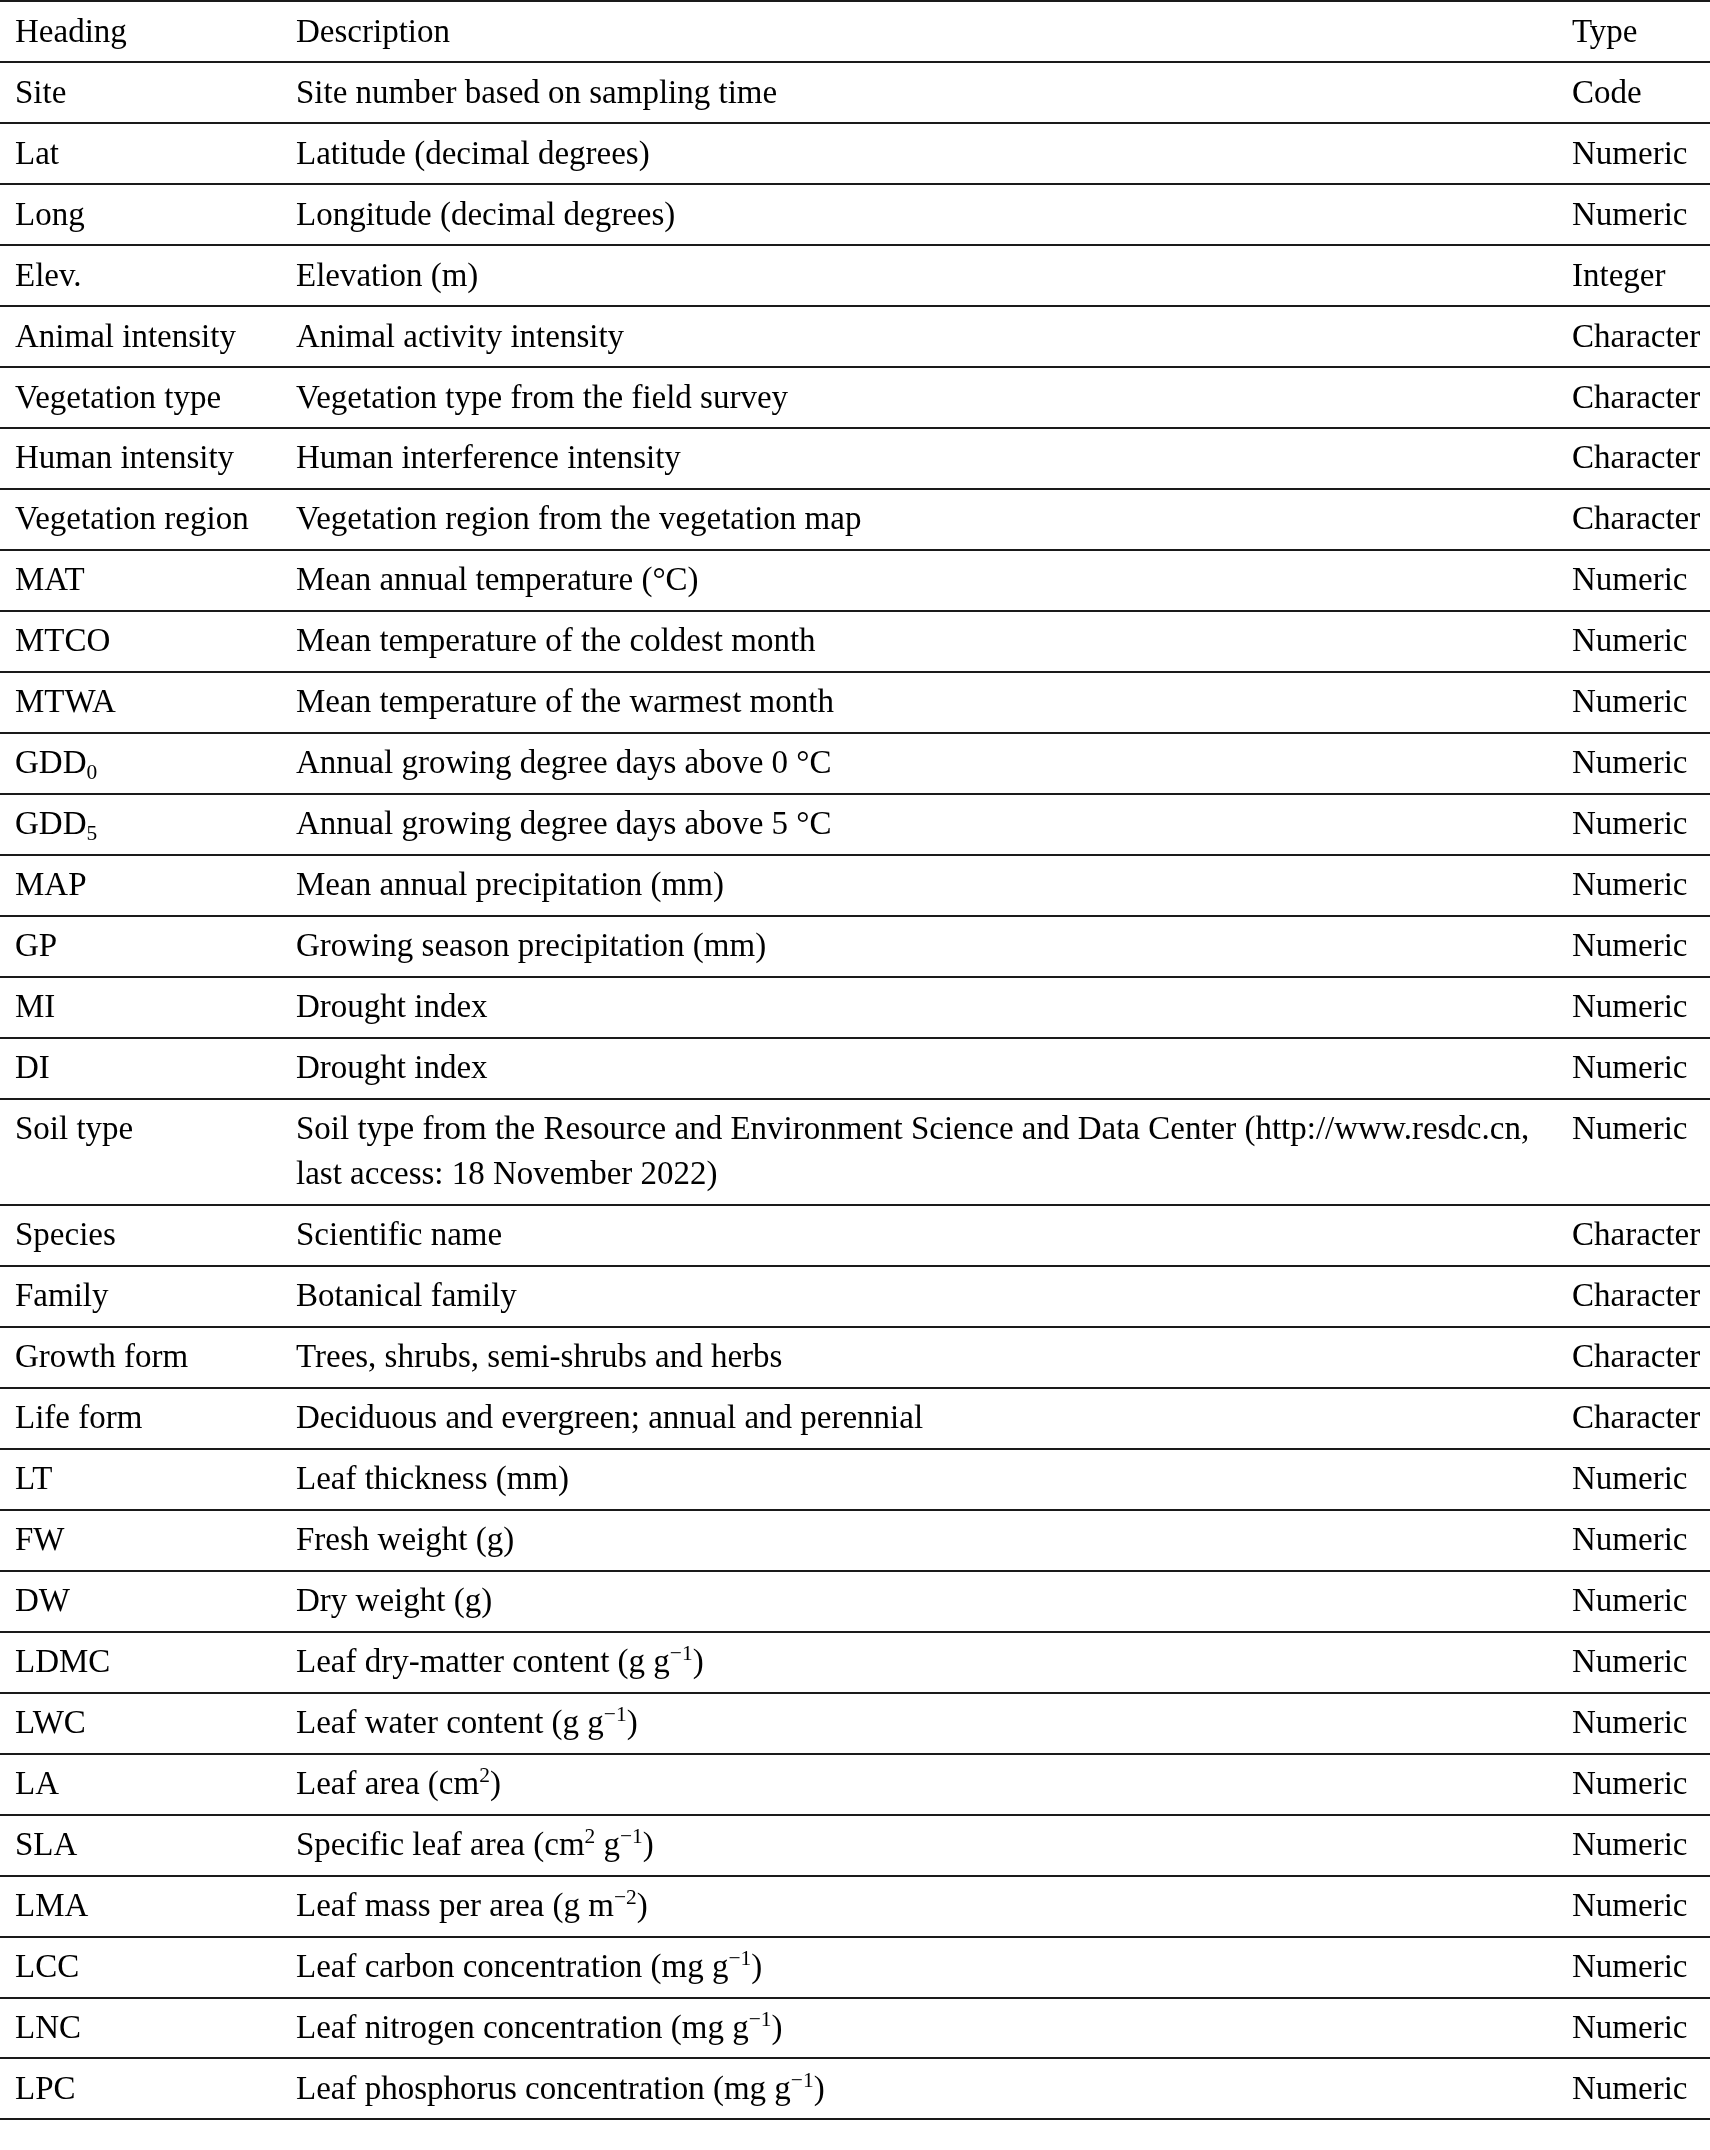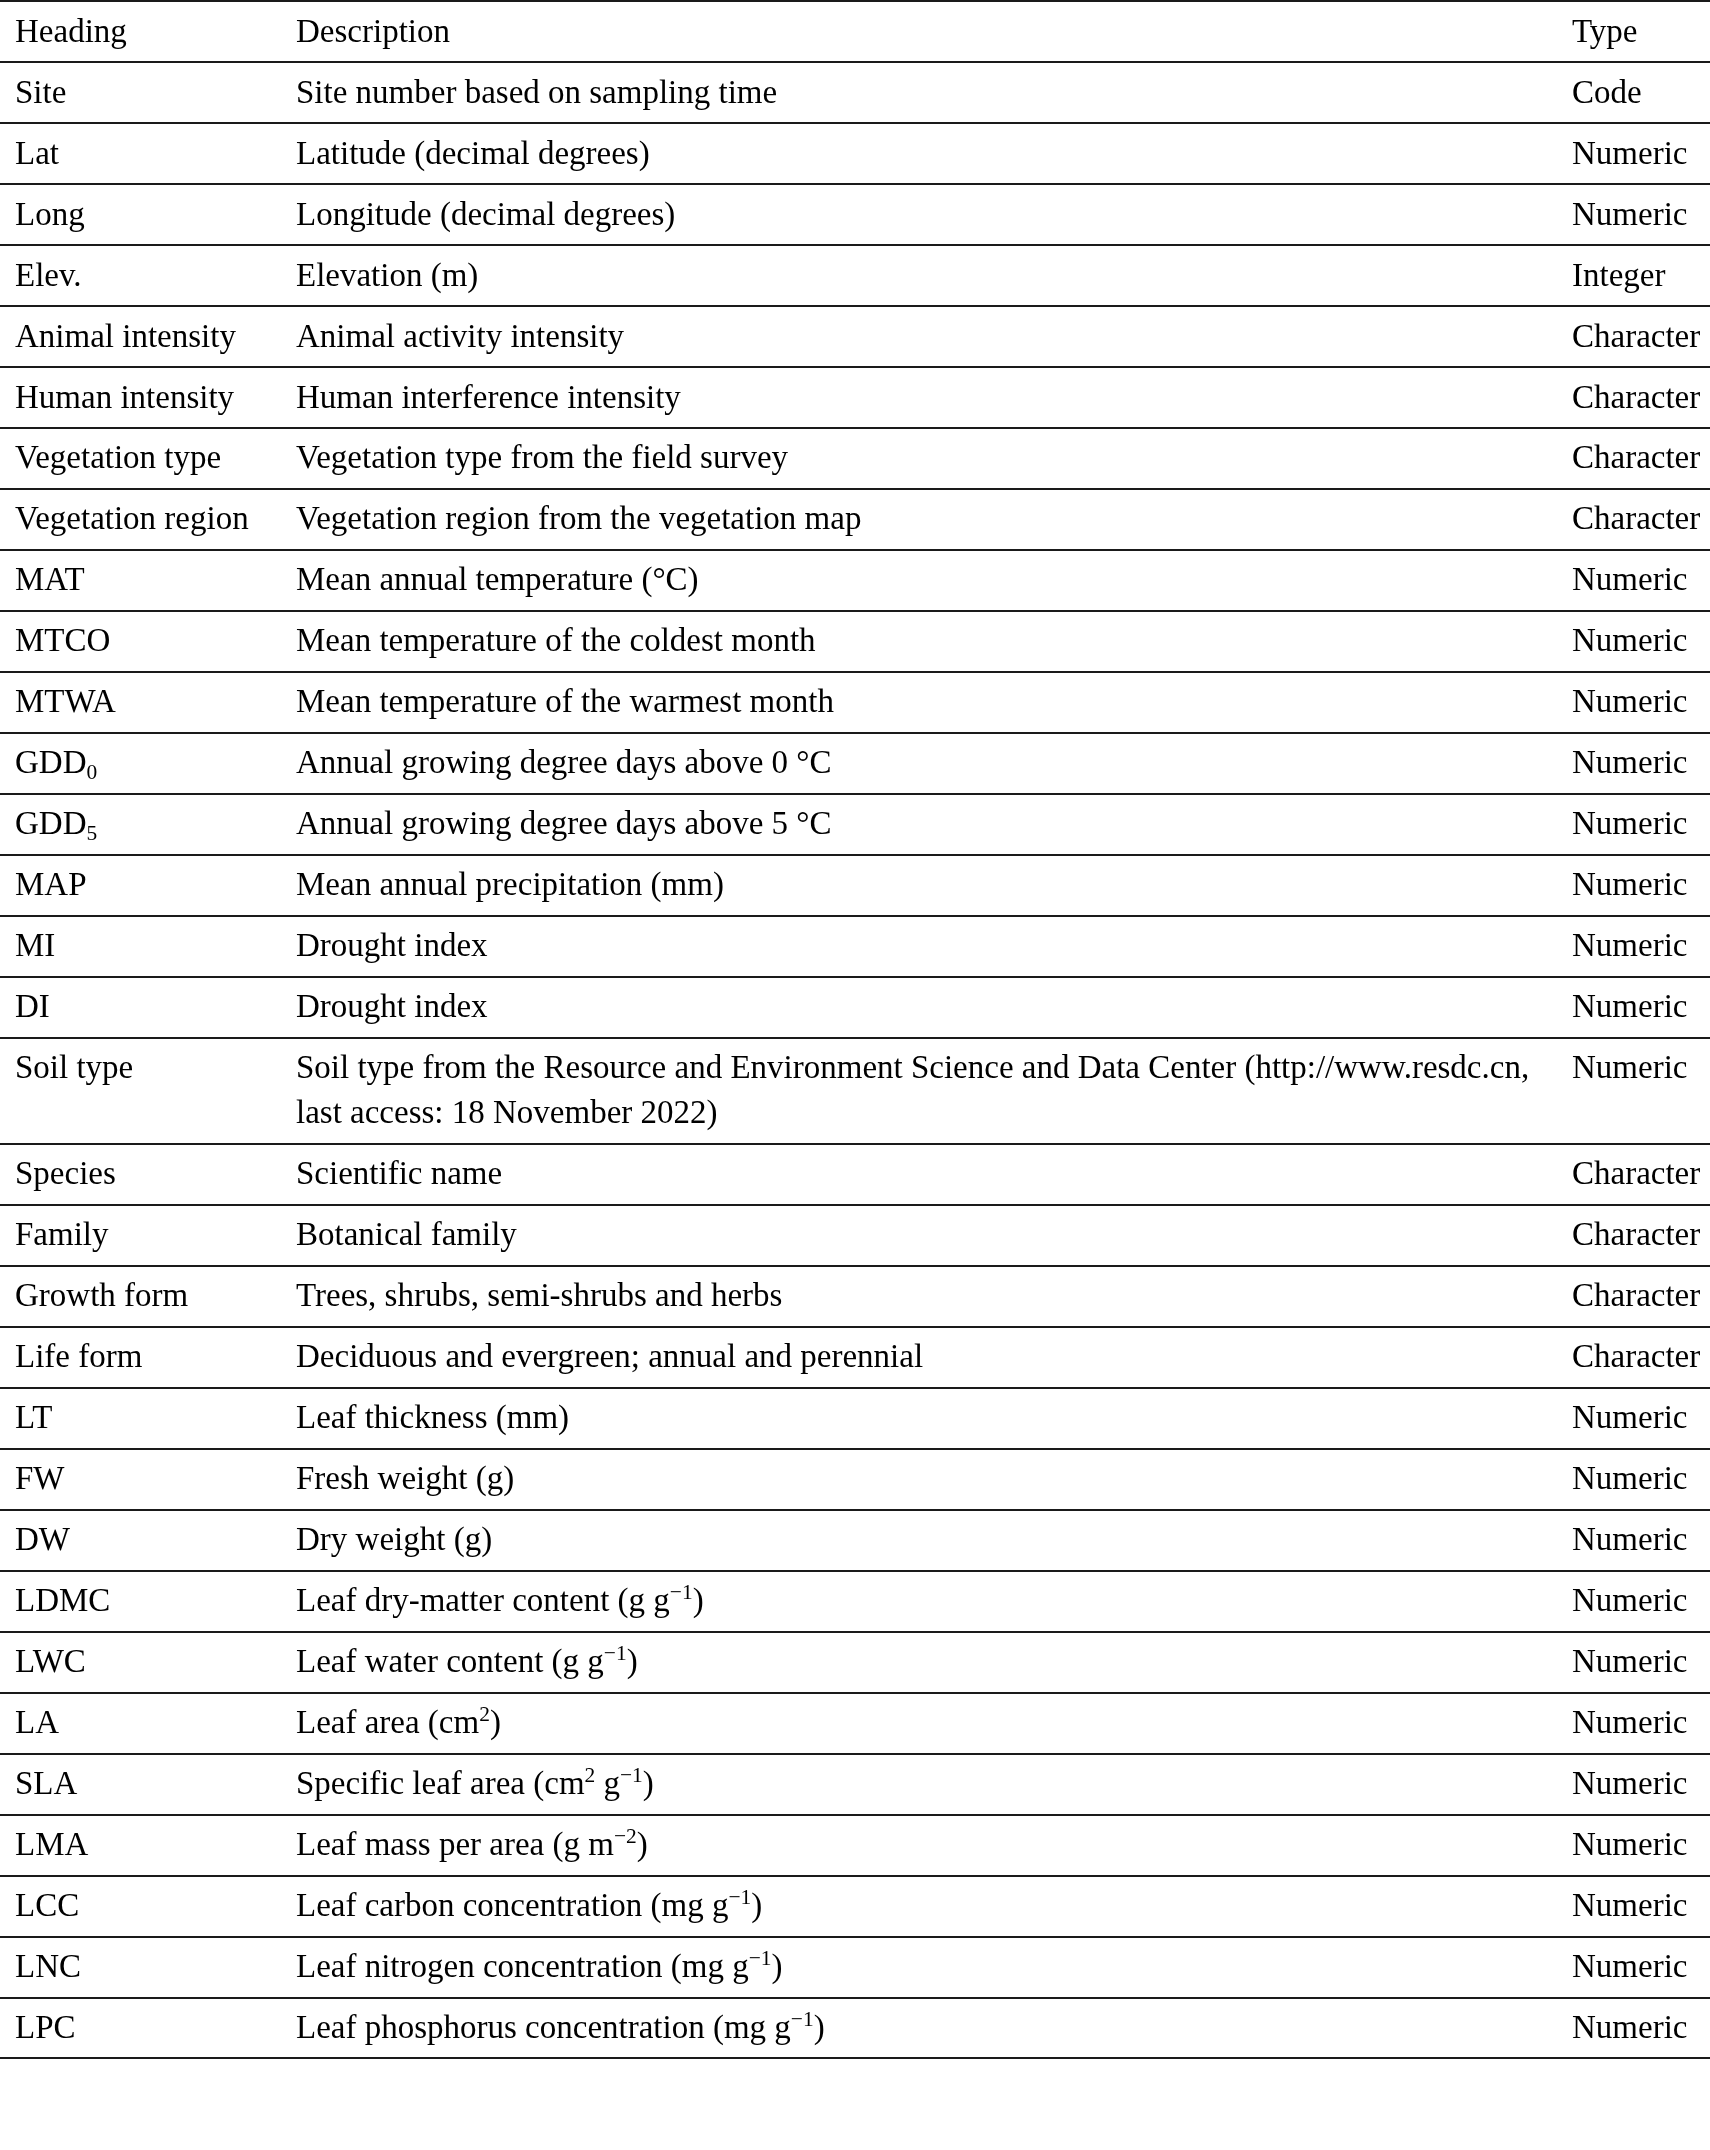--- a/index.html
+++ b/index.html
@@ -87,30 +87,30 @@
         <td class="c1">Elev.</td>
         <td class="c2">Elevation (m)</td>
         <td class="c3">Integer</td>
       </tr>
       <tr>
         <td class="c1">Animal intensity</td>
         <td class="c2">Animal activity intensity</td>
         <td class="c3">Character</td>
       </tr>
       <tr>
+        <td class="c1">Vegetation type</td>
+        <td class="c2">Vegetation type from the field survey</td>
+        <td class="c3">Character</td>
+      </tr>
+      <tr>
         <td class="c1">Human intensity</td>
         <td class="c2">Human interference intensity</td>
         <td class="c3">Character</td>
       </tr>
       <tr>
-        <td class="c1">Vegetation type</td>
-        <td class="c2">Vegetation type from the field survey</td>
-        <td class="c3">Character</td>
-      </tr>
-      <tr>
         <td class="c1">Vegetation region</td>
         <td class="c2">Vegetation region from the vegetation map</td>
         <td class="c3">Character</td>
       </tr>
       <tr>
         <td class="c1">MAT</td>
         <td class="c2">Mean annual temperature (°C)</td>
         <td class="c3">Numeric</td>
       </tr>
       <tr>
@@ -129,20 +129,25 @@
         <td class="c3">Numeric</td>
       </tr>
       <tr>
         <td class="c1">GDD<sub>5</sub></td>
         <td class="c2">Annual growing degree days above 5 °C</td>
         <td class="c3">Numeric</td>
       </tr>
       <tr>
         <td class="c1">MAP</td>
         <td class="c2">Mean annual precipitation (mm)</td>
+        <td class="c3">Numeric</td>
+      </tr>
+      <tr>
+        <td class="c1">GP</td>
+        <td class="c2">Growing season precipitation (mm)</td>
         <td class="c3">Numeric</td>
       </tr>
       <tr>
         <td class="c1">MI</td>
         <td class="c2">Drought index</td>
         <td class="c3">Numeric</td>
       </tr>
       <tr>
         <td class="c1">DI</td>
         <td class="c2">Drought index</td>

